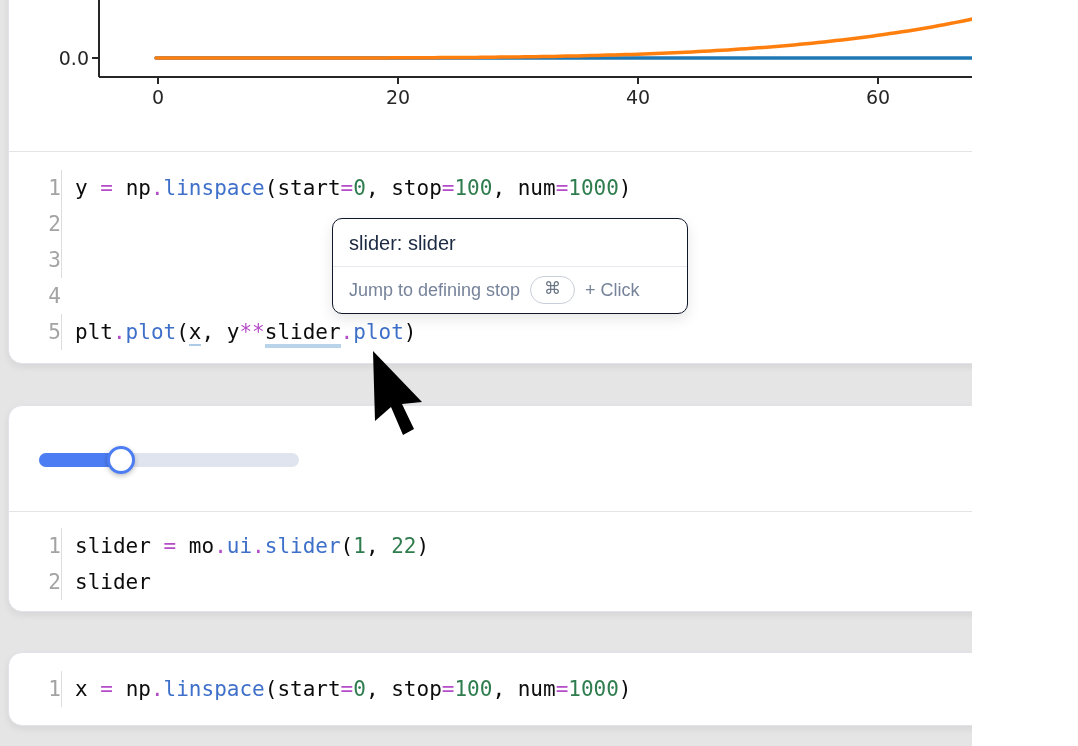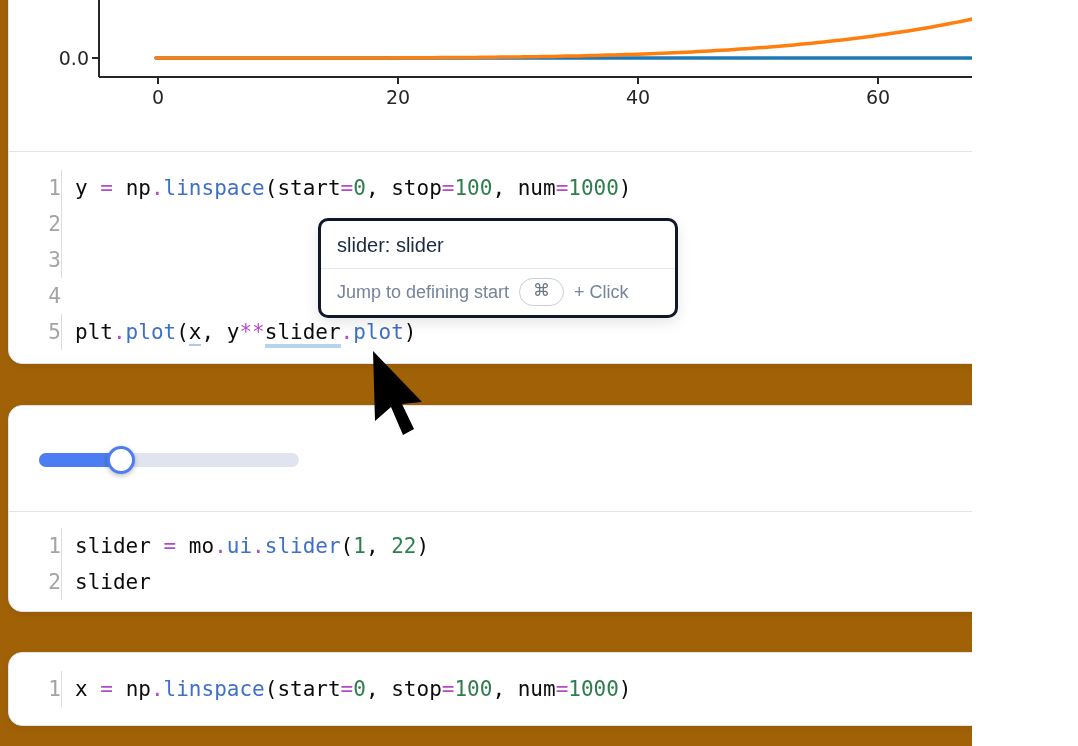--- a/index.html
+++ b/index.html
@@ -1,16 +1,16 @@
 <!DOCTYPE html>
 <html><head>
 <meta charset="utf-8">
 <style>
   html,body{margin:0;padding:0;background:#ffffff;}
-  .stage{position:relative;width:972px;height:746px;overflow:hidden;background:#a16207;
+  .stage{position:relative;width:972px;height:746px;overflow:hidden;background:#e5e5e5;
          font-family:"Liberation Sans",sans-serif;}
   .cell{position:absolute;left:8px;width:1112px;background:#fff;
         border:1px solid #e1e3e8;border-radius:14px;
         box-shadow:0 3px 7px rgba(0,0,0,.07);box-sizing:border-box;}
   .cell1{top:-50px;height:414px;}
   .cell2{top:405px;height:207px;}
   .cell3{top:652px;height:74px;}
   .out1{height:200px;border-bottom:1px solid #e4e4e6;position:relative;overflow:hidden;
         border-radius:14px 14px 0 0;}
   .out2{height:105px;border-bottom:1px solid #e4e4e6;position:relative;}
@@ -30,22 +30,22 @@
   
   #chart{position:absolute;left:0;top:0;}
   
   .slider-track{position:absolute;left:30px;top:47px;width:260px;height:14px;
                 border-radius:7px;background:#dfe4ee;}
   .slider-fill{position:absolute;left:0;top:0;height:14px;border-radius:7px;background:#4d7df2;}
   .slider-handle{position:absolute;top:-7px;width:28px;height:28px;border-radius:50%;
                  background:#fff;border:3px solid #4d7df2;box-sizing:border-box;
                  box-shadow:0 2px 5px rgba(0,0,0,.25);}
   
-  .tooltip{position:absolute;left:318px;top:218px;width:354px;background:#fff;
-           border:3px solid #0f172a;border-radius:10px;z-index:5;
+  .tooltip{position:absolute;left:332px;top:218px;width:354px;background:#fff;
+           border:1px solid #0f172a;border-radius:10px;z-index:5;
            box-shadow:0 5px 14px rgba(0,0,0,.10);}
   .tt-title{padding:13px 16px 11px 16px;font-size:20px;color:#1b2a42;}
   .tt-row{border-top:1px solid #e6e9ee;padding:9px 16px;display:flex;align-items:center;
           gap:10px;color:#76839a;font-size:18px;}
   .kbd{border:1.5px solid #c9ced8;border-radius:15px;padding:1px 13px 3px 13px;
        font-size:17px;color:#6b7686;background:#fff;line-height:22px;}
   .cursor{position:absolute;left:373px;top:351px;z-index:9;}
 </style>
 </head>
 <body>
@@ -90,21 +90,21 @@
         <div class="cl">
           <span class="ln">5</span>
           <span class="lc"><span class="tv">plt</span><span class="to">.</span><span class="tf">plot</span><span class="tv">(</span><span class="tv tu">x</span><span class="tv">, </span><span class="tv">y</span><span class="to">**</span><span class="tv th">slider</span><span class="to">.</span><span class="tf">plot</span><span class="tv">)</span></span>
         </div>
       </div>
   </div>
 
   <div class="tooltip">
     <div class="tt-title">slider: slider</div>
     <div class="tt-row">
-      <span>Jump to defining start</span>
+      <span>Jump to defining stop</span>
       <span class="kbd">⌘</span>
       <span>+ Click</span>
     </div>
   </div>
 
   <svg class="cursor" width="52" height="86">
     <polygon points="0,0 2,70 18,56 30,84 41,78 29,53 49,51" fill="#000"></polygon>
   </svg>
 
   <div class="cell cell2">

